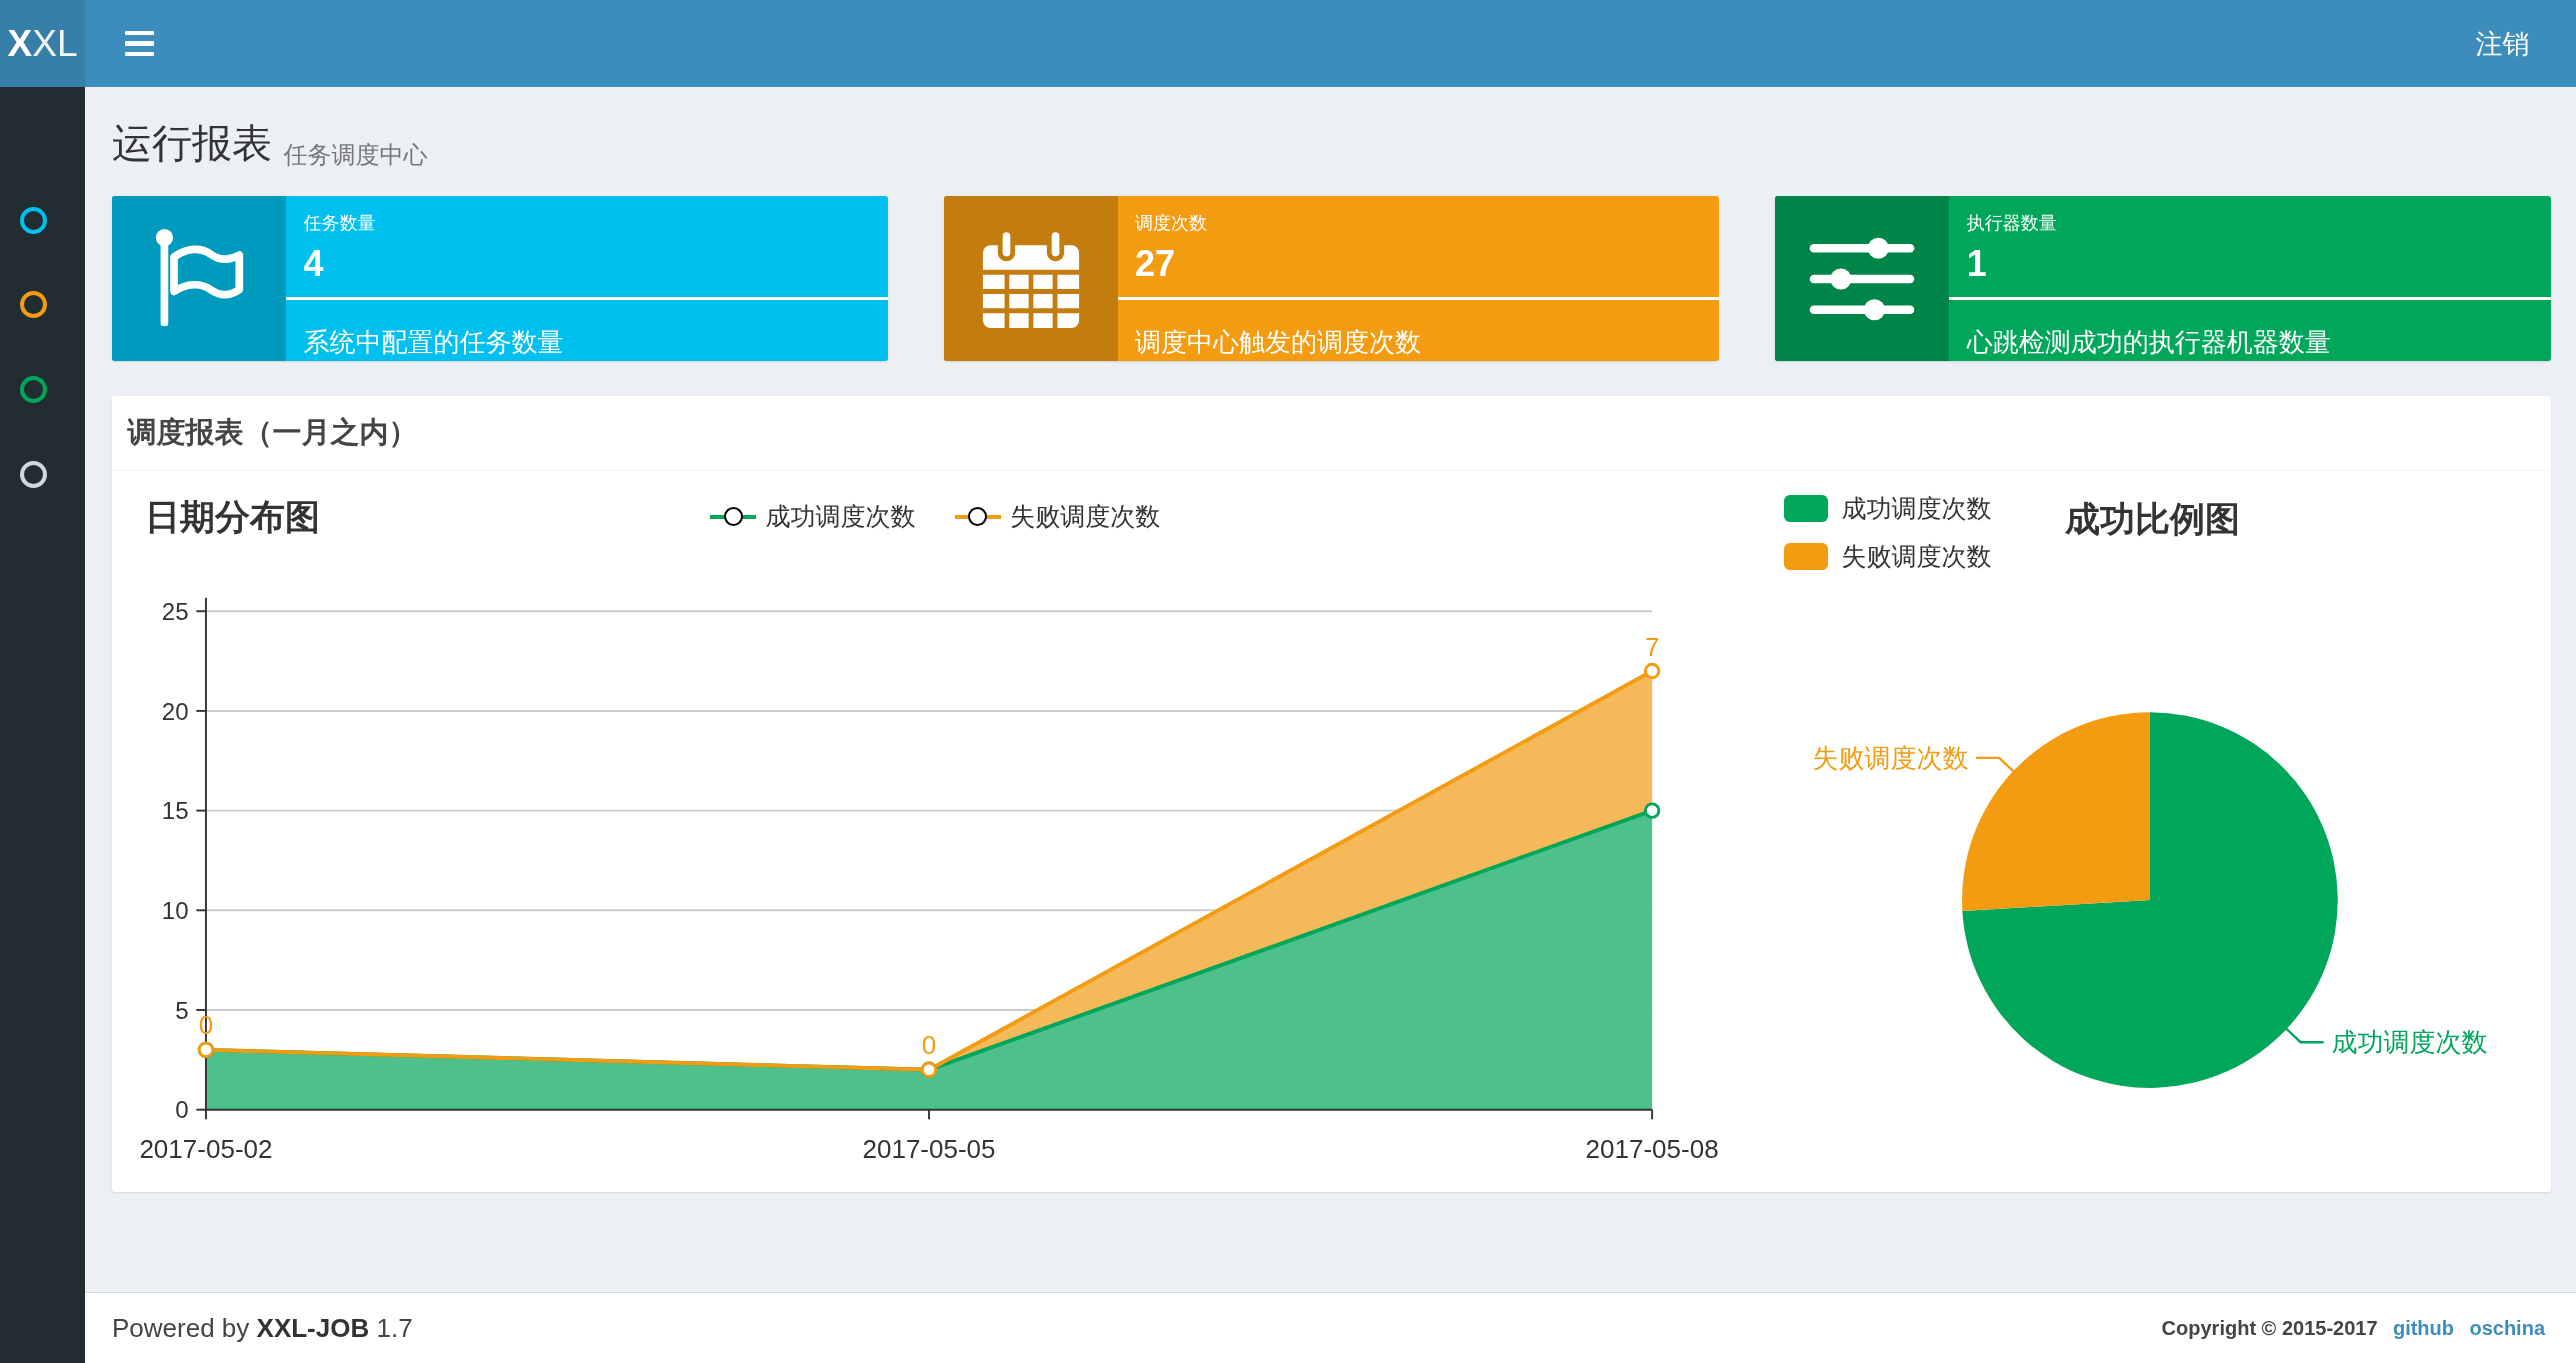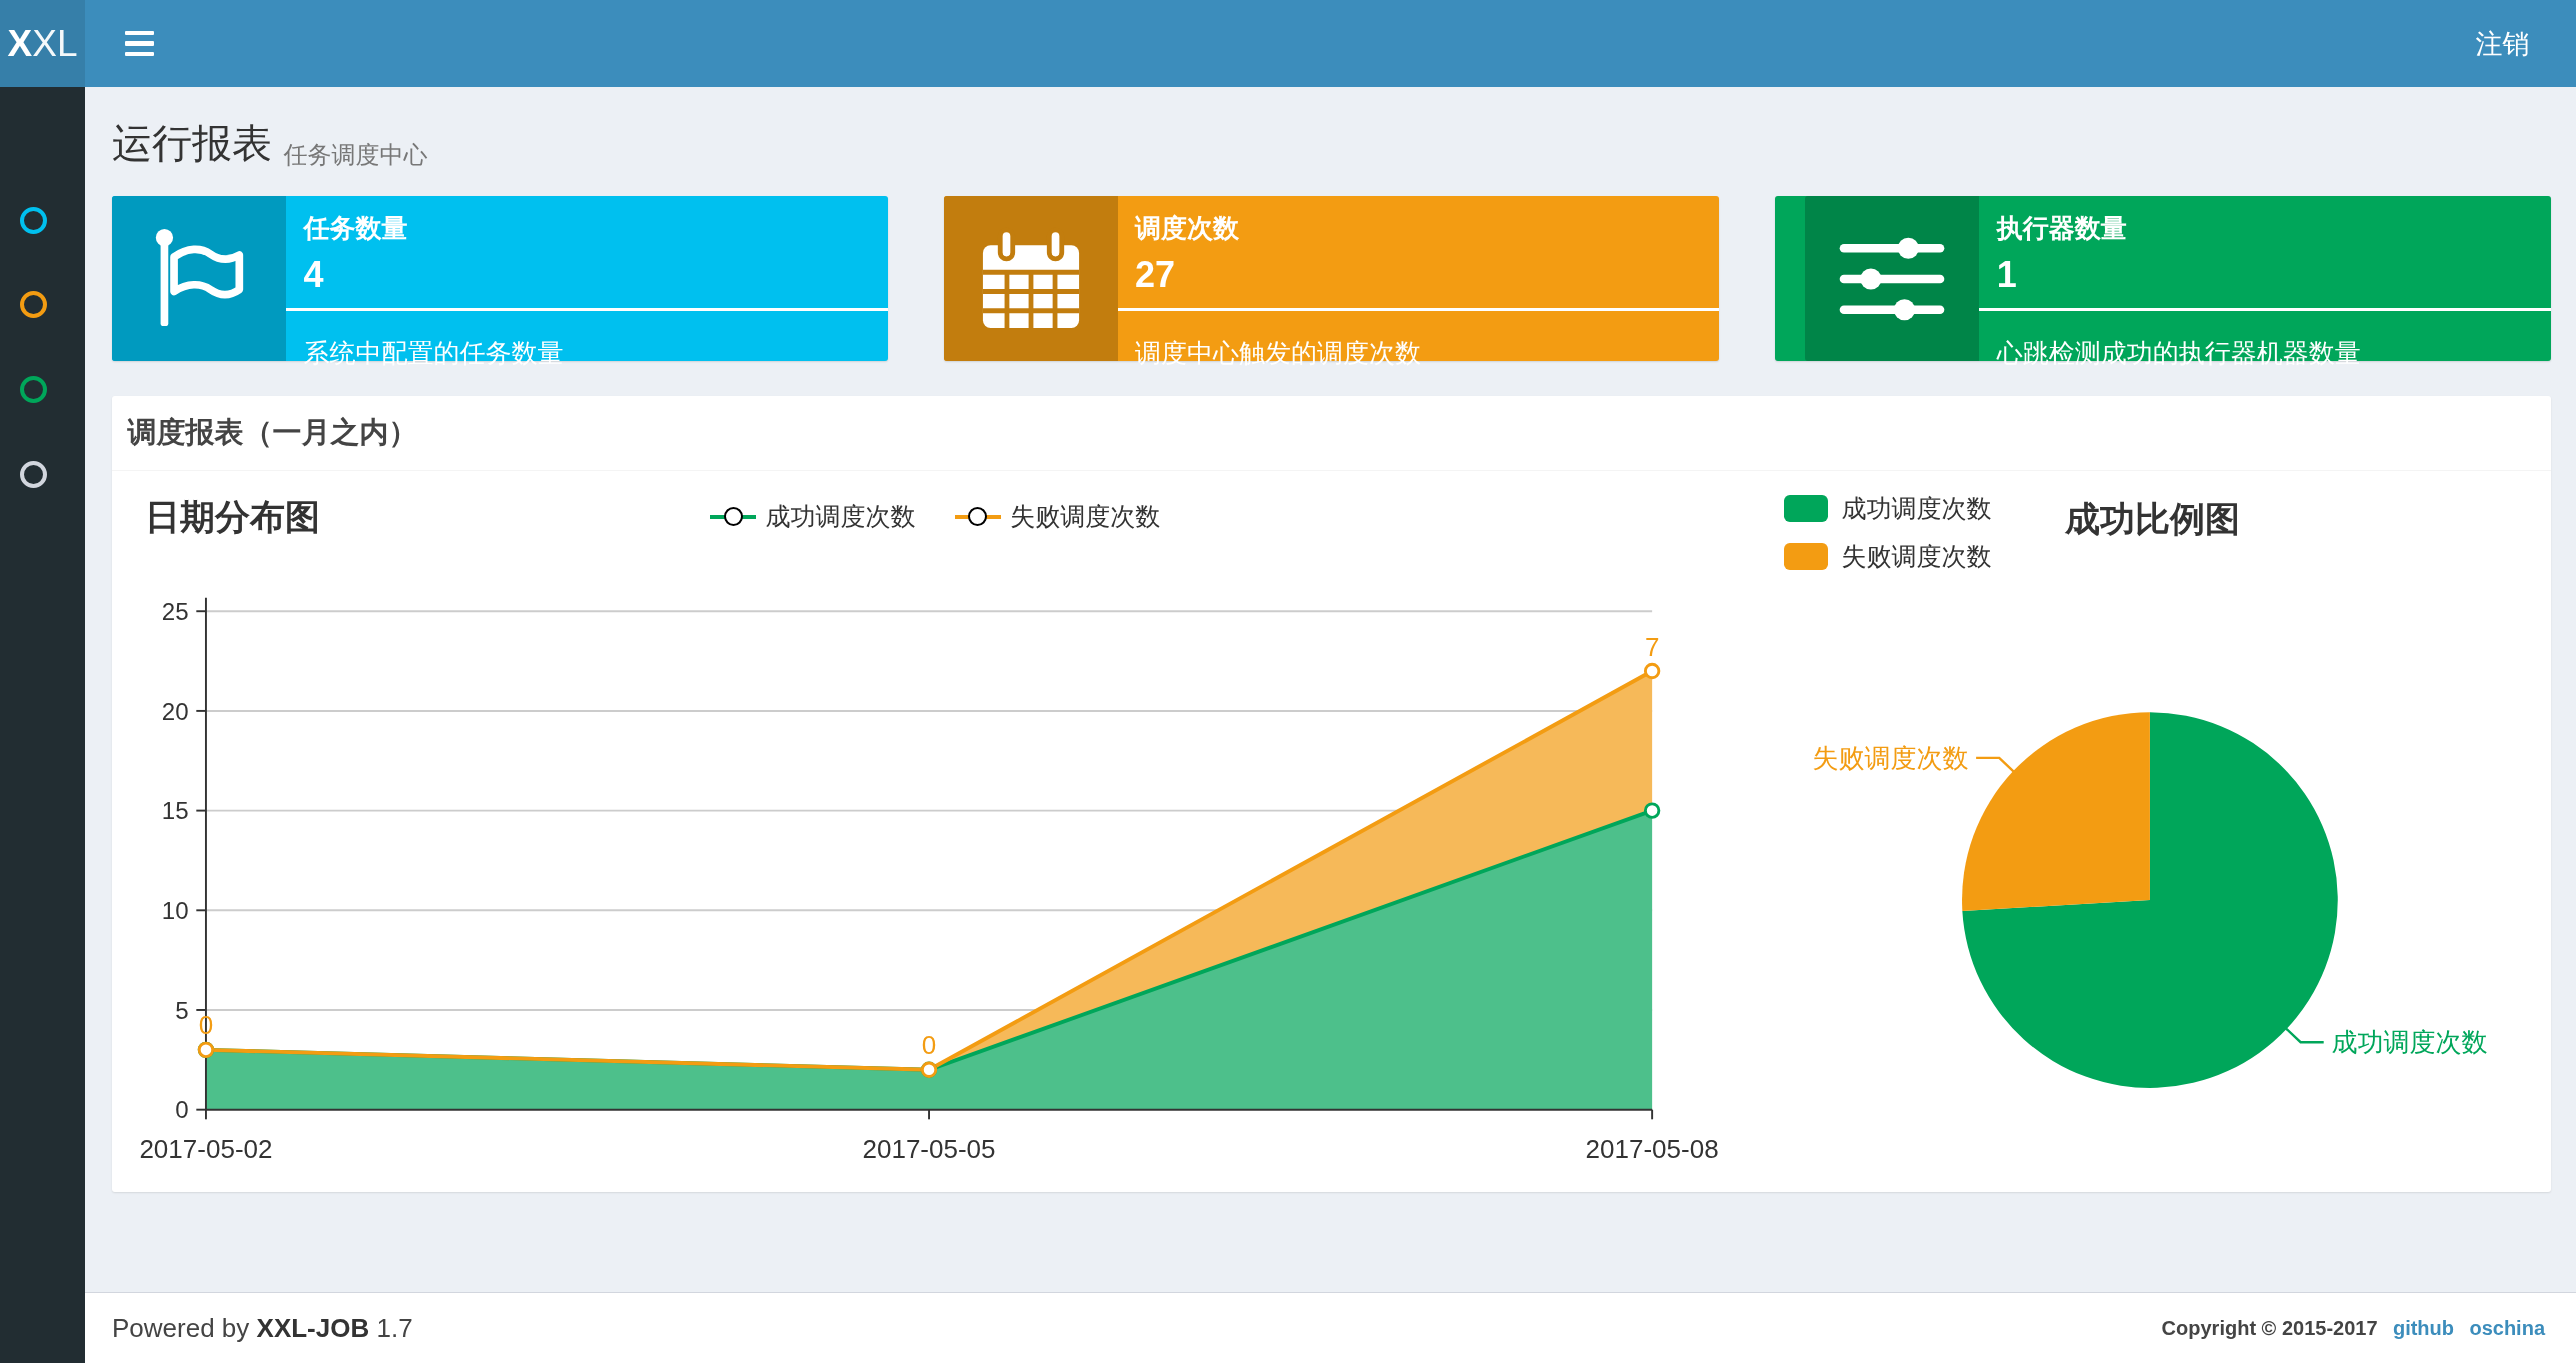--- a/index.html
+++ b/index.html
@@ -28,24 +28,24 @@
   
   .content { position:absolute; left:85px; top:87px; right:0; bottom:95px; background:#ecf0f5; }
   .content-header { padding:29px 25px 0 27px; }
   .content-header h1 { font-size:40px; font-weight:500; color:#333; display:flex; align-items:flex-end; }
   .content-header small { font-size:24px; color:#777; font-weight:400; margin-left:11.6px; }
 
   .info-row { display:grid; grid-template-columns:1fr 1fr 1fr; gap:56px; margin:25px 25px 0 27px; }
   .info-box { height:165px; border-radius:2.9px; display:flex; color:#fff; box-shadow:0 1px 1.9px rgba(0,0,0,.12); }
   .ib-cyan  { background:#00c0ef; } .ib-cyan  .ib-icon { background:#009abf; }
   .ib-orange{ background:#f39c12; } .ib-orange .ib-icon { background:#c27d0e; }
-  .ib-green { background:#00a65a;padding-left:30px; } .ib-green .ib-icon { background:#008548; }
+  .ib-green { background:#00a65a; } .ib-green .ib-icon { background:#008548; }
   .ib-icon { width:174px; min-width:174px; border-radius:2.9px 0 0 2.9px; display:flex; align-items:center; justify-content:center; }
   .ib-body { flex:1; padding:15.4px 17.4px 0 17.4px; position:relative; }
-  .ib-label { font-size:26px;font-weight:bold; }
+  .ib-label { font-size:18px; }
   .ib-value { font-size:36px; font-weight:700; margin-top:7.7px; }
   .ib-divider { height:2.9px; background:#fff; margin:11.6px -17.4px 0 -17.4px; }
   .ib-desc { font-size:26px; margin-top:25px;font-family:Liberation Serif, serif; }
 
   
   .panel { margin:35px 25px 0 27px; background:#fff; border-radius:2.9px; height:796px; box-shadow:0 1px 1.9px rgba(0,0,0,.1); }
   .panel-header { height:75px; border-bottom:1.9px solid #f4f4f4; display:flex; align-items:center; padding-left:15.4px; }
   .panel-title { font-size:29px; font-weight:600; color:#444; }
   .panel-body { position:relative; height:719px; }
 

